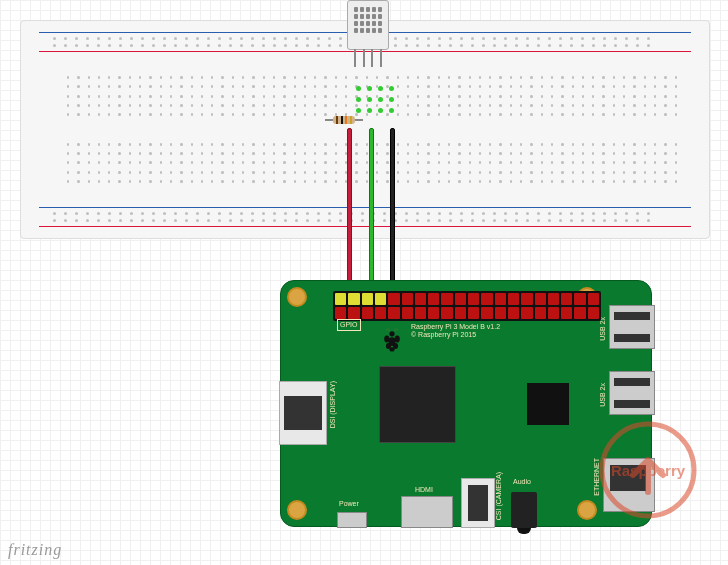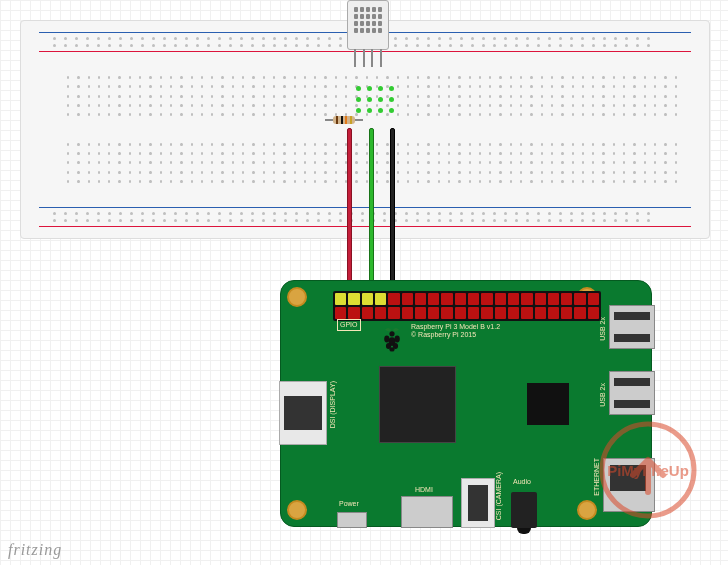--- a/index.html
+++ b/index.html
@@ -1267,16 +1267,16 @@
       <div class="eth-slot"></div>
     </div>
   <span class="rpi-label eth-label">ETHERNET</span>
 </div>
 
 <div class="watermark">
   <svg viewBox="0 0 100 100">
     <circle cx="50" cy="50" r="46" fill="none" stroke="#d94a2b" stroke-width="5"></circle>
     <path d="M35 55 L50 40 L65 55 M50 40 L50 72" stroke="#d94a2b" stroke-width="6" fill="none" stroke-linecap="round" stroke-linejoin="round"></path>
   </svg>
-  <span class="watermark-text">PiMyLifeUp</span>
+  <span class="watermark-text">Raspberry</span>
 </div>
 
 <div class="fritzing">fritzing</div>
 
 </body></html>

